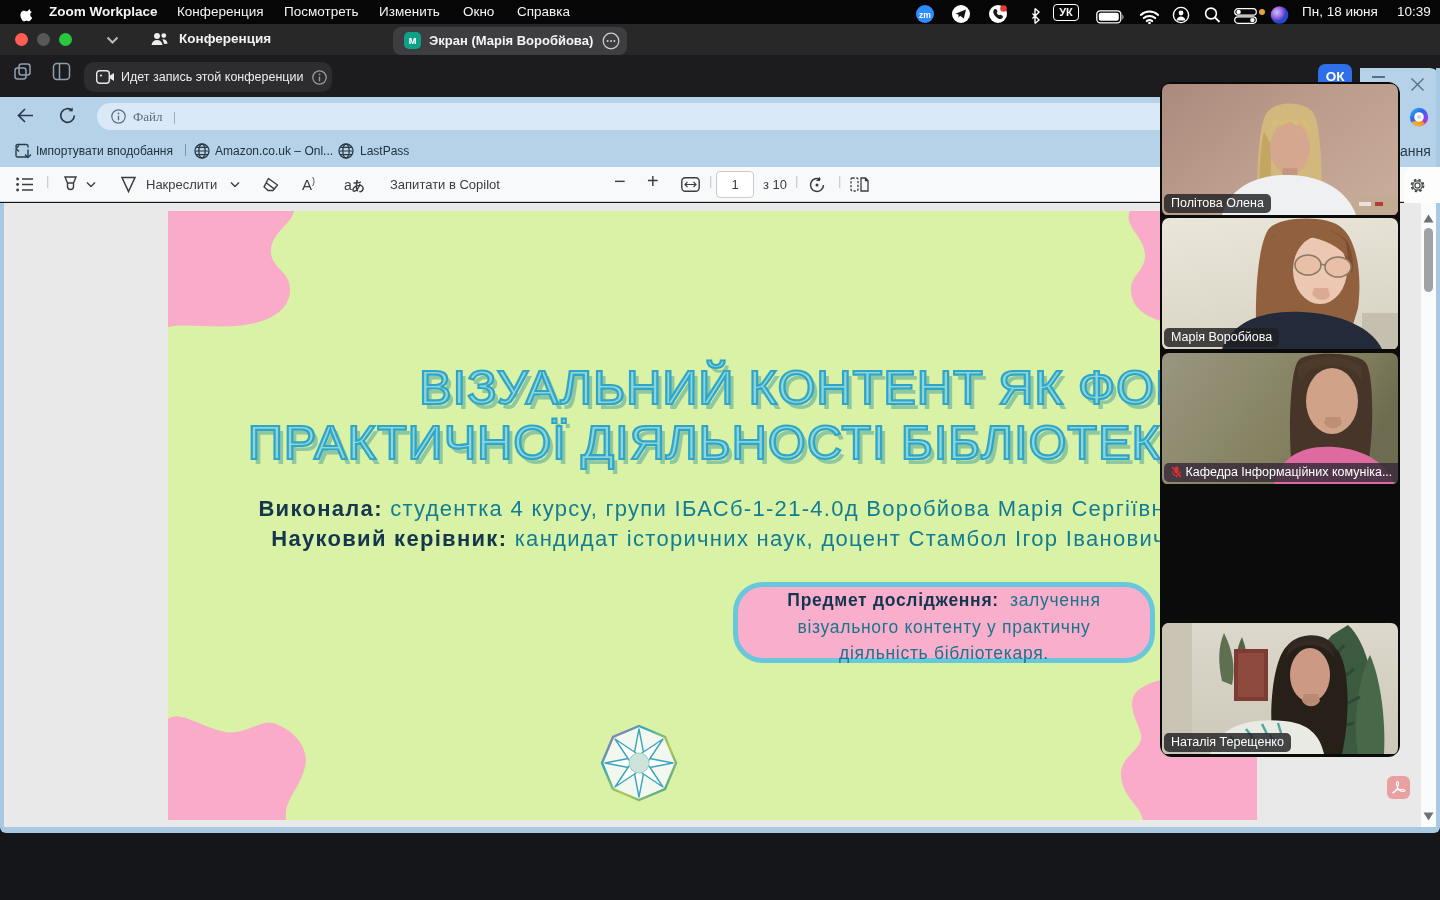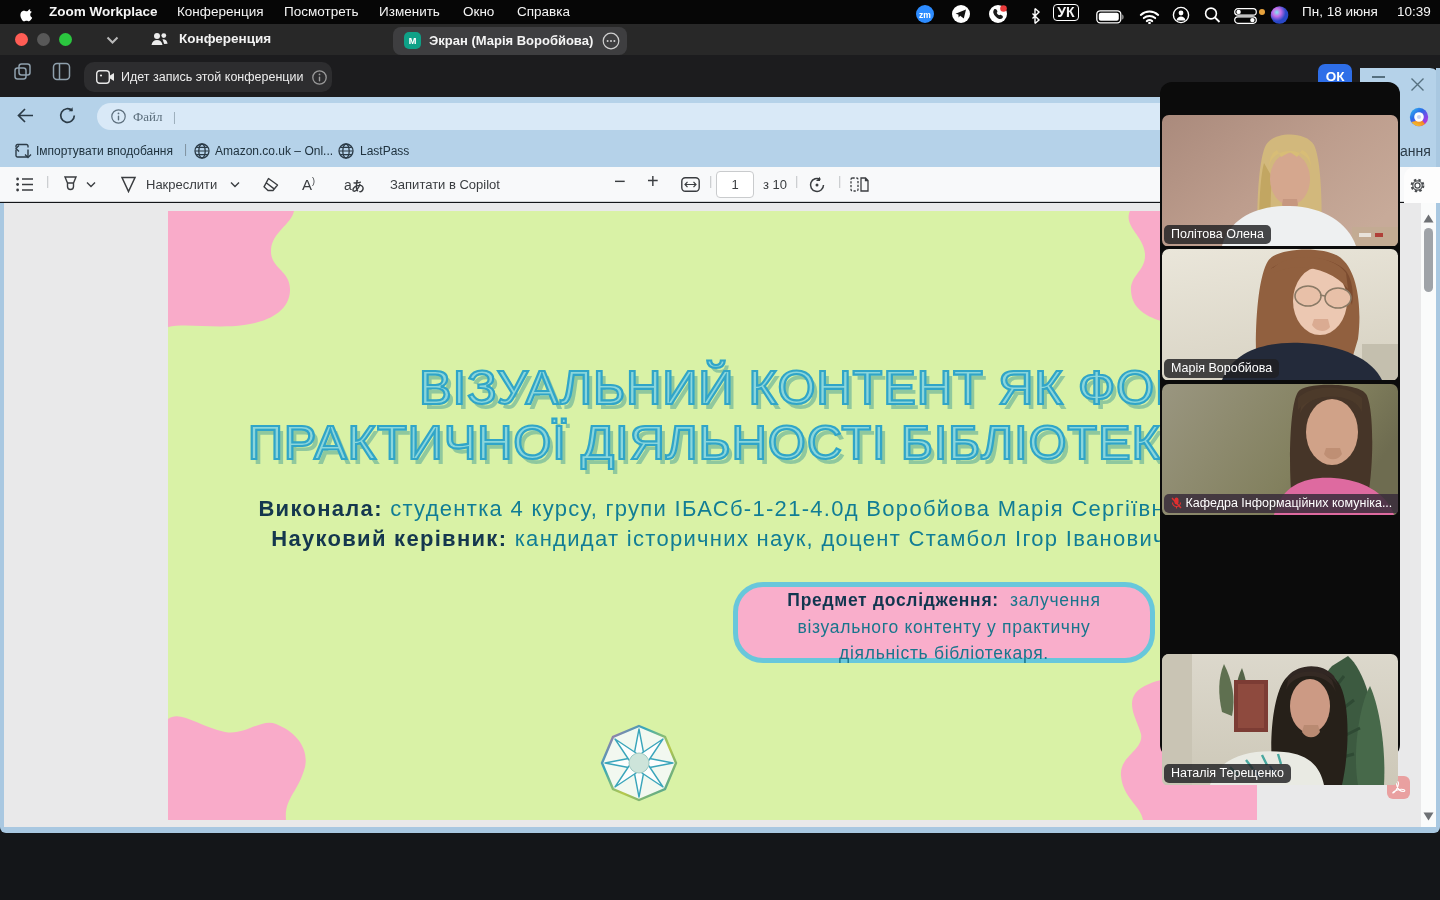--- a/index.html
+++ b/index.html
@@ -41,21 +41,21 @@
 #page { left:168px; top:211px; width:1089px; height:609px; background:#d9f2a6; overflow:hidden; }
 #title { left:6px; top:149px; width:1089px; text-align:right; font-weight:normal; font-size:49px; line-height:55px; letter-spacing:0.8px; color:#8bd6db; -webkit-text-stroke:2.2px #30a5c8; text-shadow:4px 5px 0 rgba(70,158,150,0.5); white-space:nowrap; }
 #byline { left:6px; top:283px; width:1089px; text-align:center; font-size:22px; letter-spacing:1.3px; line-height:29.5px; color:#117d95; white-space:nowrap; }
 #byline b { color:#14374e; }
 .pbox { position:absolute; top:371px; width:422px; height:81px; background:#f9aecb; border:5px solid #68c7db; border-radius:30px; text-align:center; font-size:17.5px; letter-spacing:0.7px; line-height:26.5px; color:#19758c; padding-top:0px; }
 .pbox b { color:#11364f; }
 #logotext { left:516px; top:527px; font-weight:bold; font-size:23.5px; line-height:23px; letter-spacing:0.2px; color:#1e98ae; }
 
 
 #vstrip { left:1160px; top:82px; width:240px; height:675px; background:#0b0b0b; border-radius:12px; }
-.tile { position:absolute; left:2px; width:236px; height:132px; border-radius:7px; overflow:hidden;margin-top:31px; }
+.tile { position:absolute; left:2px; width:236px; height:132px; border-radius:7px; overflow:hidden; }
 .nlabel { position:absolute; background:rgba(32,32,34,0.82); color:#fff; font-size:12.5px; line-height:17px; border-radius:5px; padding:1px 7px; white-space:nowrap; }
 
 
 #bottomdark { left:0; top:833px; width:1440px; height:67px; background:#141619; }
 #pdfbadge { left:1387px; top:776px; width:23px; height:23px; background:#e9a0a0; border-radius:6px; }
 </style>
 </head>
 <body>
 <div id="stage">
   <div class="abs" id="menubar">
@@ -77,21 +77,21 @@
         <path d="M4.5 9.8 15 5.5 12.8 14.5 9.2 11.8 7.6 13.4 7.4 10.6z" fill="#111"></path>
       </svg>
     <svg class="mi" style="left:988px;top:2px" width="20" height="20" viewBox="0 0 20 20">
         <circle cx="10" cy="10" r="9" fill="#fff"></circle>
         <path d="M6.2 5.2c1-0.6 2.1-0.2 2.6 0.8l0.5 1c0.3 0.7 0 1.4-0.6 1.8 0.3 1 1.4 2.1 2.4 2.5 0.5-0.6 1.2-0.8 1.9-0.4l1 0.6c1 0.5 1.2 1.7 0.5 2.5-0.8 1-2.2 1.4-3.4 0.9-2.6-1-4.8-3.2-5.7-5.9-0.4-1.2 0-2.5 0.8-3.8z" fill="#1a1a1a"></path>
         <circle cx="15.5" cy="4.5" r="3.3" fill="#e93b3b"></circle>
       </svg>
     <svg class="mi" style="left:1028px;top:4px" width="14" height="16" viewBox="0 0 14 16">
         <path d="M7 0.5 7 15.5 M7 0.5 11 4 4.5 10.5 M7 15.5 11 12 4.5 5.5" stroke="#fff" stroke-width="1.4" fill="none"></path>
       </svg>
-    <span class="mi" style="left:1053px;top:3.5px;width:26px;height:17px;border:1.6px solid #fff;border-radius:4px;text-align:center;line-height:14px;font-size:14px;font-weight:bold">УК</span>
+    <span class="mi" style="left:1053px;top:3.5px;width:26px;height:17px;border:1.6px solid #fff;border-radius:4px;text-align:center;line-height:14px;font-size:11px;font-weight:bold">УК</span>
     <svg class="mi" style="left:1096px;top:5px" width="29" height="14" viewBox="0 0 29 14">
         <rect x="0.8" y="0.8" width="24" height="12" rx="3.5" stroke="#fff" stroke-width="1.3" fill="none"></rect>
         <rect x="2.8" y="2.8" width="20" height="8" rx="2" fill="#fff"></rect>
         <path d="M26.5 4.5v5c1.2-0.4 1.2-4.6 0-5z" fill="#fff"></path>
       </svg>
     <svg class="mi" style="left:1139px;top:5px" width="21" height="15" viewBox="0 0 21 15">
         <path d="M1.8 5.4a13 13 0 0 1 17.4 0" stroke="#fff" stroke-width="2" fill="none" stroke-linecap="round"></path>
         <path d="M4.8 8.6a8.6 8.6 0 0 1 11.4 0" stroke="#fff" stroke-width="2" fill="none" stroke-linecap="round"></path>
         <path d="M7.8 11.6a4.4 4.4 0 0 1 5.4 0" stroke="#fff" stroke-width="2" fill="none" stroke-linecap="round"></path>
         <circle cx="10.5" cy="13.6" r="1.3" fill="#fff"></circle>

